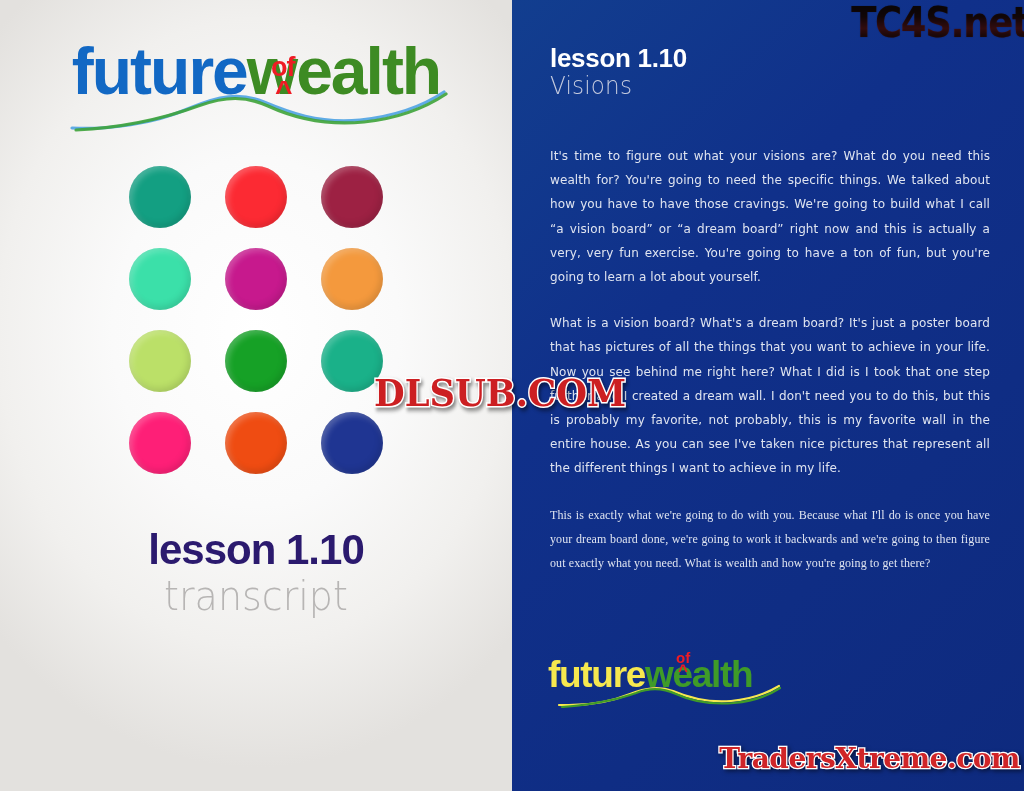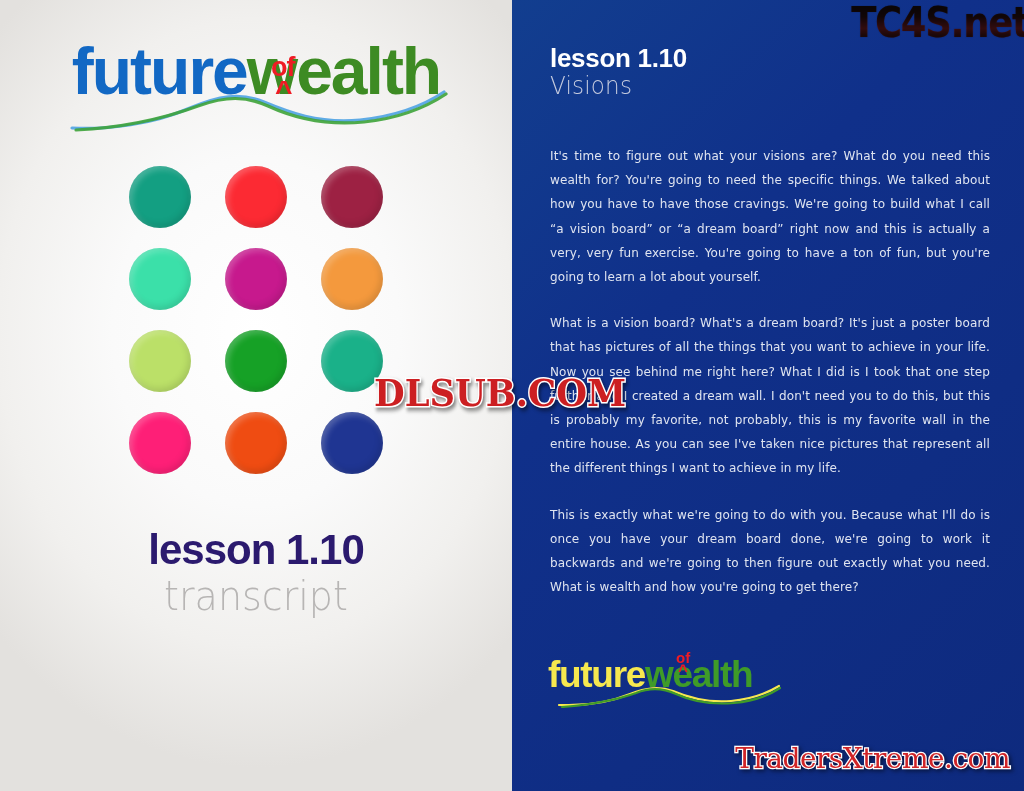--- a/index.html
+++ b/index.html
@@ -157,21 +157,21 @@
   }
   .transcript p {
     font-size:12px;
     line-height:24.2px;
     text-align:justify;
     color:#dfe4f0;
     margin-bottom:22px;
     letter-spacing:0.1px;
     font-family:"DejaVu Sans", sans-serif;
   }
-  .transcript p:last-child { margin-bottom:8px; }
+  .transcript p:last-child { margin-bottom:8px;font-family:Liberation Serif, serif; }
 
   
   .footer-logo {
     position:absolute;
     left:548px; top:650px;
     width:250px; height:62px;
   }
   .flogo-text {
     position:absolute;
     left:0; top:6px;
@@ -232,23 +232,23 @@
     color:#cc1f22;
     transform:scaleX(0.93);
     transform-origin:left top;
     -webkit-text-stroke:3px #ffffff;
     paint-order:stroke fill;
     filter:drop-shadow(2px 3px 2px rgba(0,0,0,0.45));
     z-index:40;
   }
 
   .wm-tx {
-    right:14px; bottom:16px;
+    right:4px; bottom:16px;
     font-size:28px;
-    font-weight:normal;
+    font-weight:bold;
     font-family:"DejaVu Serif", serif;
     color:#d02528;
     letter-spacing:-0.5px;
     -webkit-text-stroke:2.5px #ffffff;
     paint-order:stroke fill;
     filter:drop-shadow(2px 2px 2px rgba(0,0,0,0.5));
     z-index:40;
   }
 </style>
 </head>

